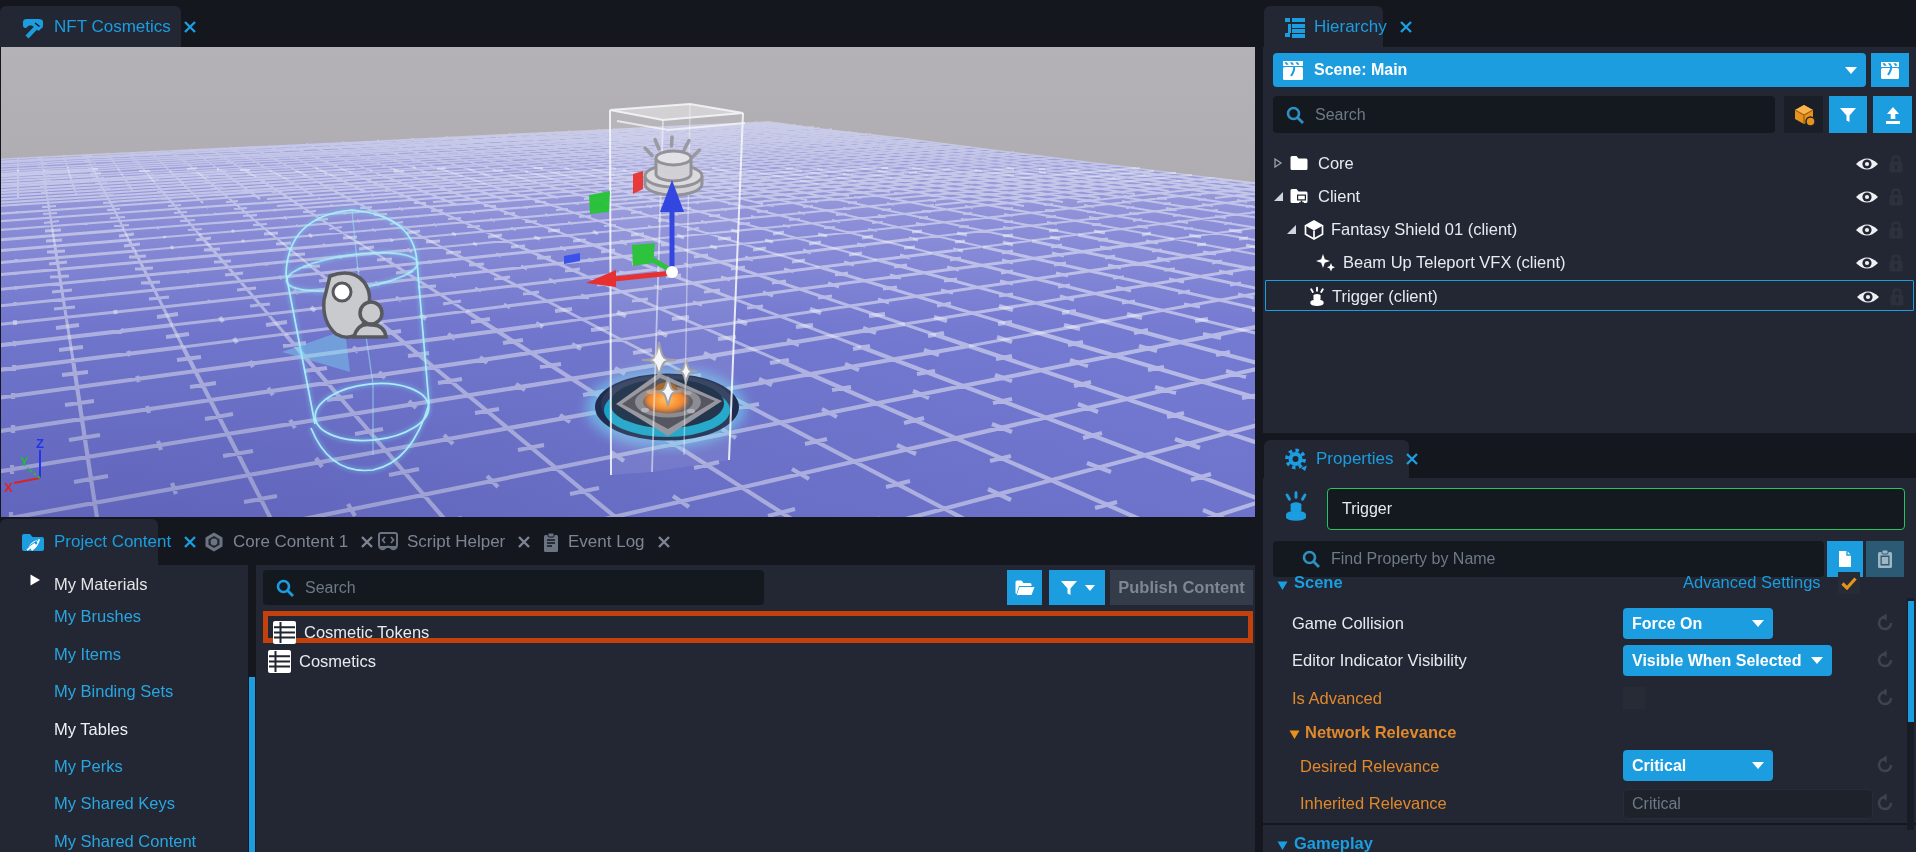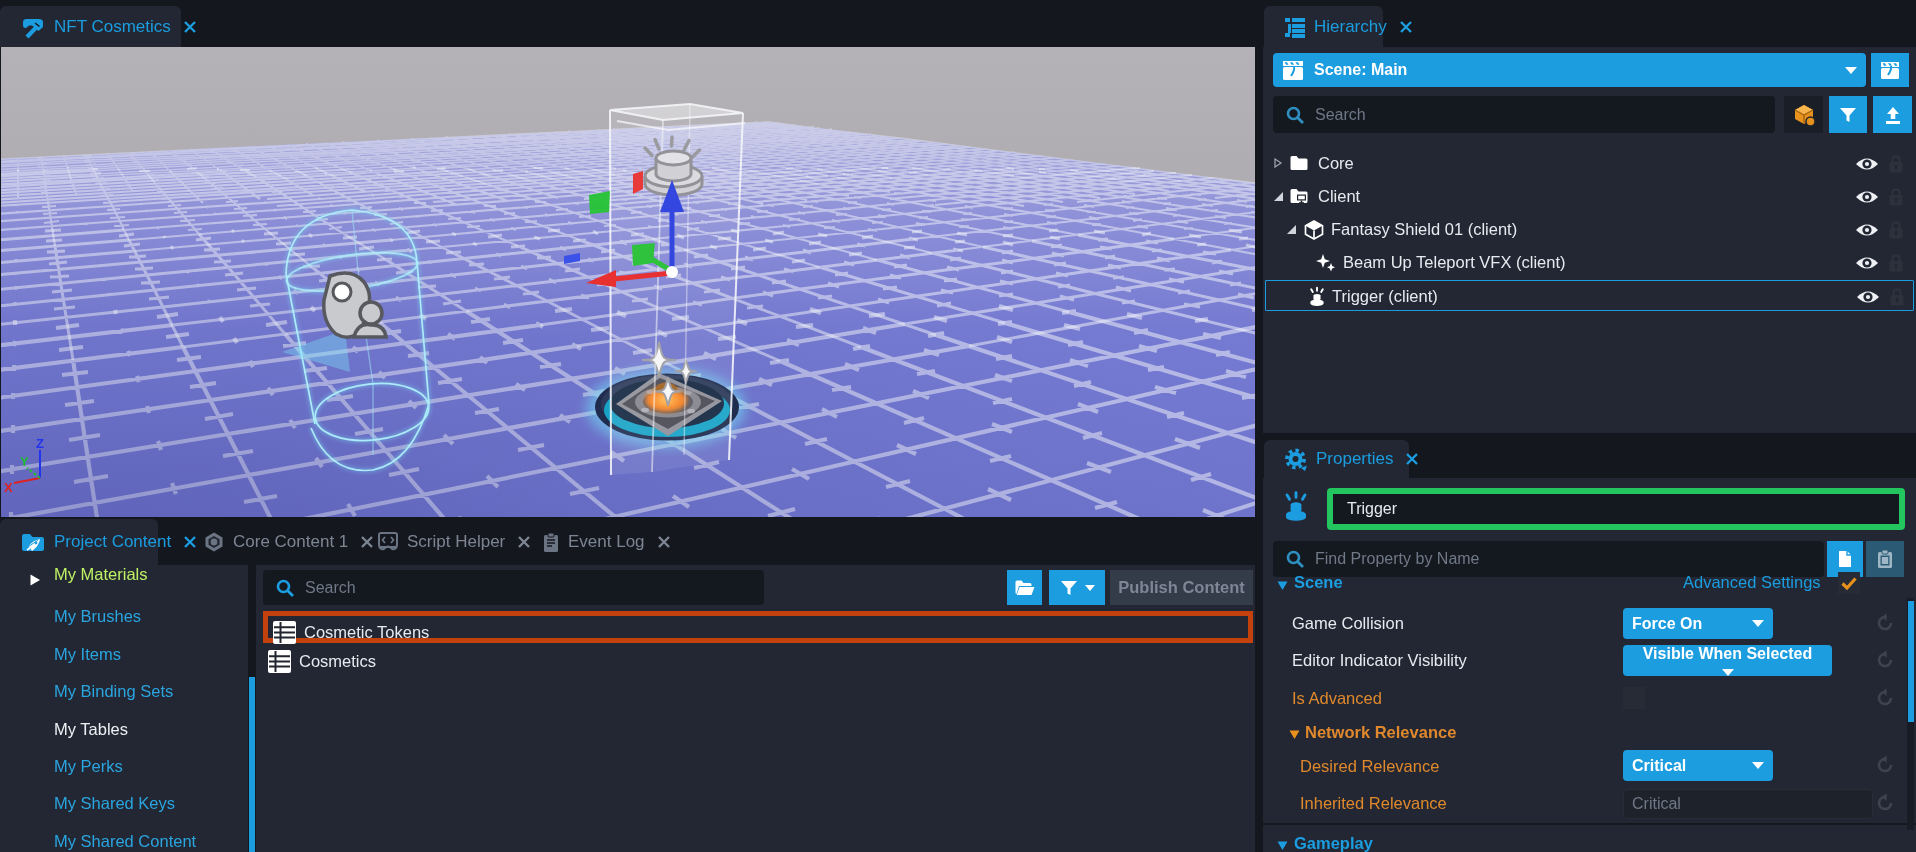--- a/index.html
+++ b/index.html
@@ -429,22 +429,22 @@
         <g fill="#1b9de0">
           <path d="M11.6 14.7 L11.6 20.1 L22.4 20.1 L22.4 14.7Z"></path>
           <ellipse cx="17.0" cy="14.7" rx="5.4" ry="2.5"></ellipse>
           <ellipse cx="17.0" cy="20.1" rx="5.4" ry="2.5"></ellipse>
           <path d="M7.0 24.4 L7.0 27.2 L27.0 27.2 L27.0 24.4Z"></path>
           <ellipse cx="17.0" cy="24.4" rx="10.0" ry="3.6"></ellipse>
           <ellipse cx="17.0" cy="27.2" rx="10.0" ry="3.6"></ellipse>
         </g>
       </svg>
     </span>
-<div class="inp" style="left:64px;top:10px;width:578px;height:42px;;padding-left:14px;color:#e7eaef;border:6px solid #22c55e">Trigger</div>
-<div class="inp" style="left:10px;top:63px;width:551px;height:36px;;padding-left:12px;gap:10px">
+<div class="inp" style="left:64px;top:10px;width:578px;height:42px;;padding-left:14px;color:#e7eaef;border:1px solid #22c55e">Trigger</div>
+<div class="inp" style="left:10px;top:63px;width:551px;height:36px;;padding-left:28px;gap:10px">
       <svg width="20" height="20" viewBox="0 0 20 20" style="">
         <circle cx="8.5" cy="8.5" r="5.5" fill="none" stroke="#2f8fc0" stroke-width="2.6"></circle>
         <path d="M12.5 12.5 L18 18" stroke="#2f8fc0" stroke-width="2.8"></path>
       </svg>
       <span>Find Property by Name</span>
     </div>
 <div class="btn blue" style="left:564px;top:63px;width:36px;height:36px;">
       <svg width="20" height="20" viewBox="0 0 20 20" style="">
         <path d="M4 2 L12 2 L16 6 L16 18 L4 18Z" fill="#fff"></path>
         <path d="M12 2 L12 6 L16 6" fill="none" stroke="#1b9de0" stroke-width="1.4"></path>
@@ -473,21 +473,21 @@
 <span class="lbl" style="left:29px;top:136px">Game Collision</span>
 <div class="drop" style="left:360px;top:130px;width:150px;height:31px;">
       <span>Force On</span>
       <span class="caret"></span>
     </div>
 <span class="reset" style="left:611px;top:134px"><svg width="22" height="22" viewBox="0 0 22 22" style="">
         <path d="M17 11 A6 6 0 1 1 12.5 5.2" fill="none" stroke="#3d444f" stroke-width="2.6"></path>
         <path d="M12.5 1.2 L12.5 9 L8 5.1Z" fill="#3d444f"></path>
       </svg></span>
 <span class="lbl" style="left:29px;top:173px">Editor Indicator Visibility</span>
-<div class="drop" style="left:360px;top:167px;width:209px;height:31px;flex-direction:column;">
+<div class="drop" style="left:360px;top:167px;width:209px;height:31px;">
       <span>Visible When Selected</span>
       <span class="caret"></span>
     </div>
 <span class="reset" style="left:611px;top:171px"><svg width="22" height="22" viewBox="0 0 22 22" style="">
         <path d="M17 11 A6 6 0 1 1 12.5 5.2" fill="none" stroke="#3d444f" stroke-width="2.6"></path>
         <path d="M12.5 1.2 L12.5 9 L8 5.1Z" fill="#3d444f"></path>
       </svg></span>
 <span class="lbl olbl" style="left:29px;top:211px">Is Advanced</span>
 <div class="btn" style="left:360px;top:209px;width:22px;height:22px;;background:#262b35"></div>
 <span class="reset" style="left:611px;top:209px"><svg width="22" height="22" viewBox="0 0 22 22" style="">
@@ -586,21 +586,21 @@
         <path d="M2 2 L12 12 M12 2 L2 12" stroke="#7d8593" stroke-width="2.4"></path>
       </svg>
     </span>
   </div>
 <div class="panel" style="left:0px;top:565px;width:1255px;height:287px;">
 <span class="abs" style="left:28px;top:8px;display:flex">
       <svg width="14" height="14" viewBox="0 0 14 14" style="">
         <path d="M2.5 1.5 L12 7.0 L2.5 12.5Z" fill="#fff"></path>
       </svg>
     </span>
-<span class="lbl" style="left:54px;top:0;color:#bef264">My Materials</span>
+<span class="lbl" style="left:54px;top:10px;color:#e5e5e5">My Materials</span>
 <span class="lbl" style="left:54px;top:42px;color:#2aa5e0">My Brushes</span>
 <span class="lbl" style="left:54px;top:80px;color:#2aa5e0">My Items</span>
 <span class="lbl" style="left:54px;top:117px;color:#2aa5e0">My Binding Sets</span>
 <span class="lbl" style="left:54px;top:155px;color:#eef0f4">My Tables</span>
 <span class="lbl" style="left:54px;top:192px;color:#2aa5e0">My Perks</span>
 <span class="lbl" style="left:54px;top:229px;color:#2aa5e0">My Shared Keys</span>
 <span class="lbl" style="left:54px;top:267px;color:#2aa5e0">My Shared Content</span>
 <div class="abs" style="left:248px;top:0px;width:8px;height:287px;;background:#14171e"></div>
 <div class="abs" style="left:249px;top:112px;width:6px;height:175px;;background:#1b9de0"></div>
 <div class="inp" style="left:263px;top:5px;width:501px;height:35px;;padding-left:12px;gap:10px">

